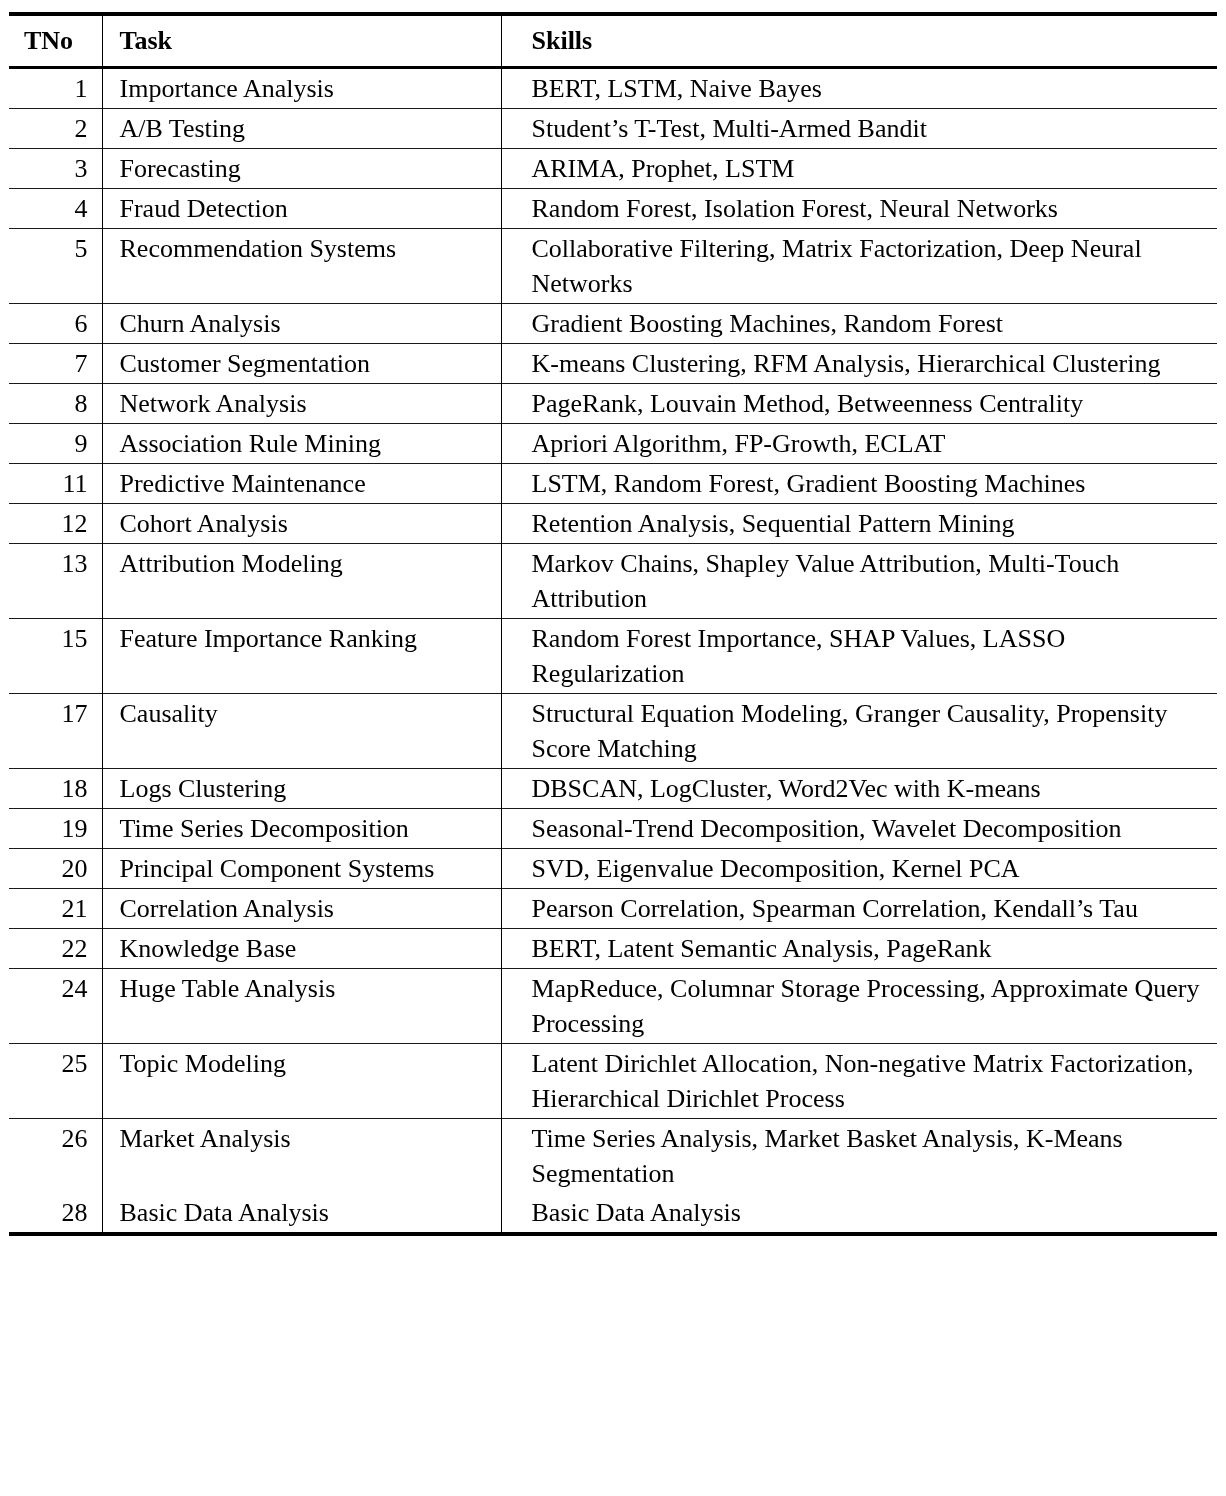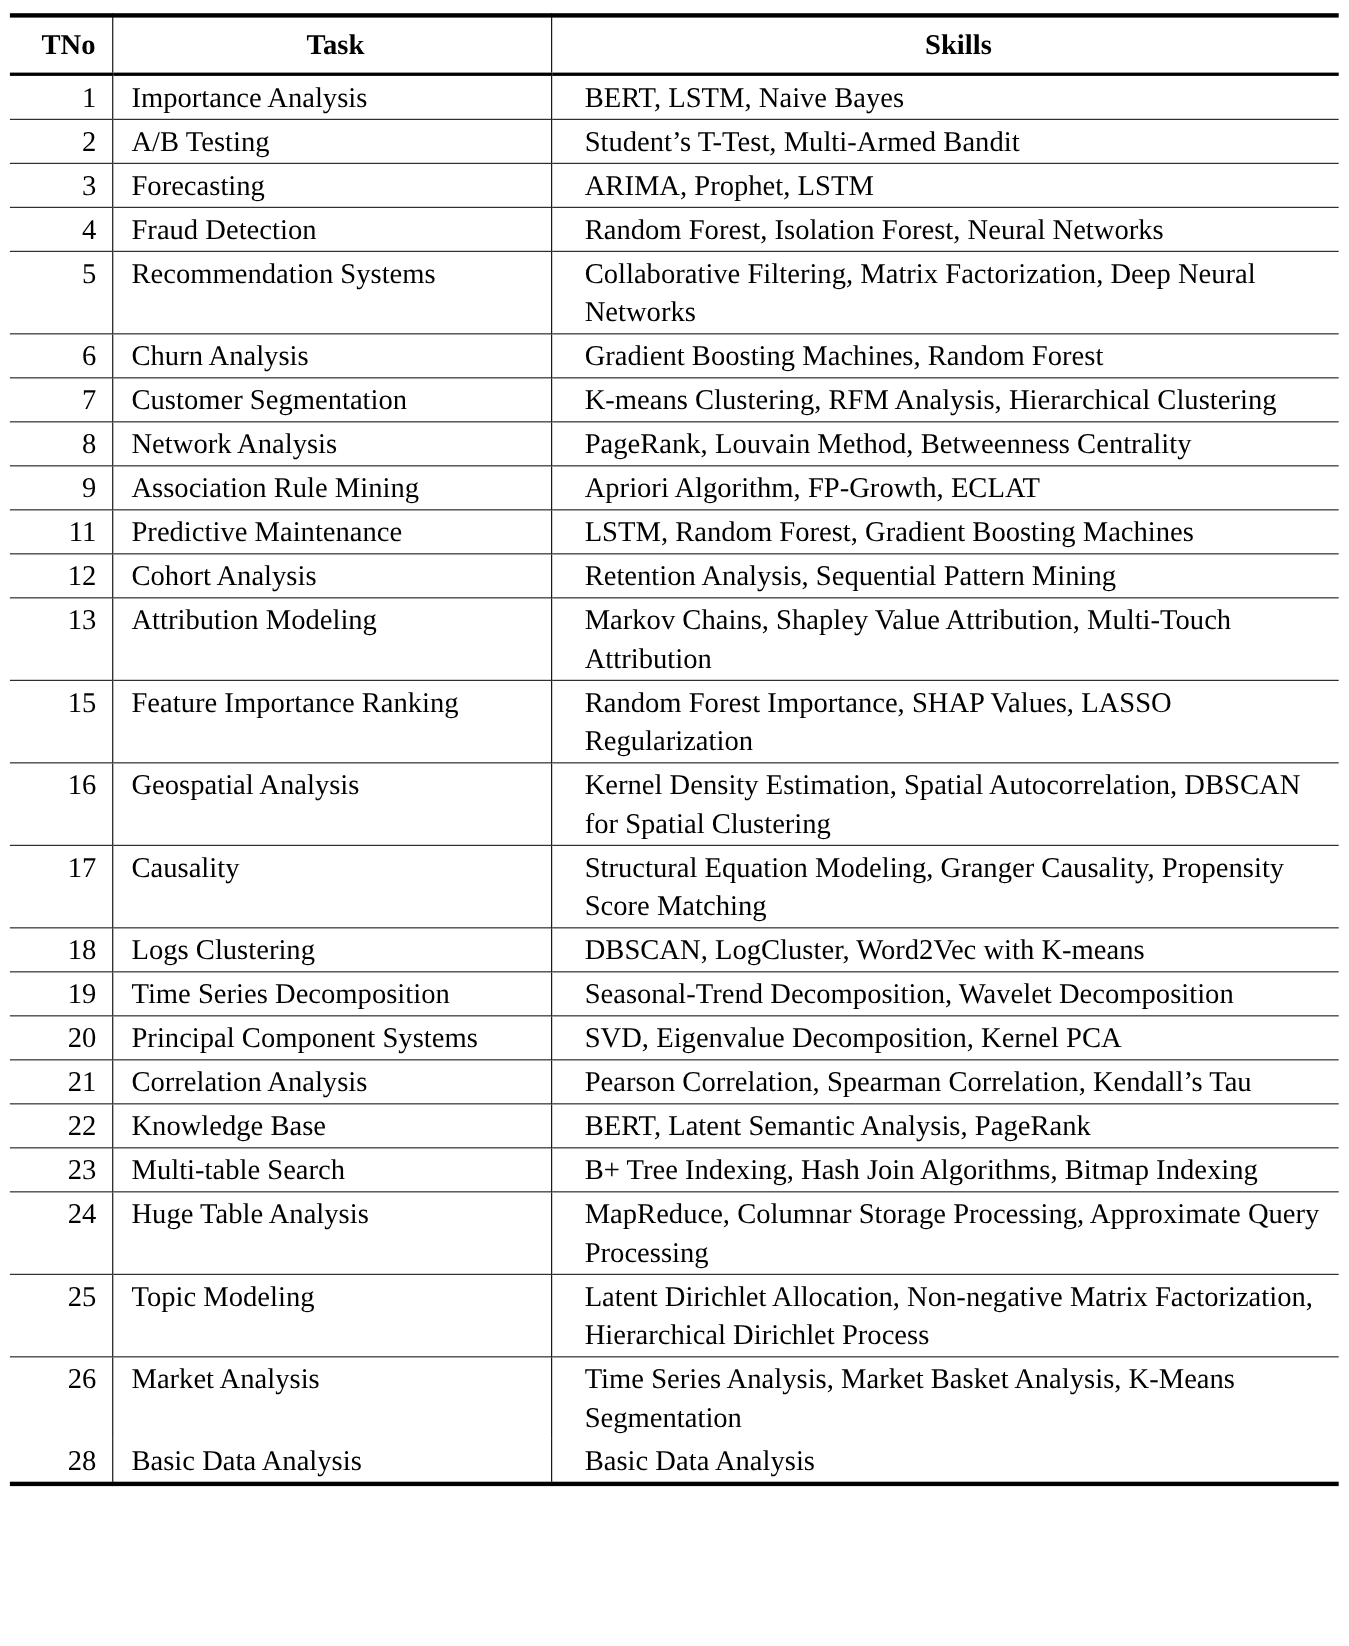--- a/index.html
+++ b/index.html
@@ -31,21 +31,21 @@
   th, td {
     font-size: 26px;
     line-height: 35px;
     vertical-align: top;
     padding-top: 2px;
     padding-bottom: 2px;
     word-wrap: break-word;
   }
   thead th {
     font-weight: bold;
-    text-align: center;
+    text-align: left;
     border-bottom: 3px solid #000;
     padding-top: 7px;
     padding-bottom: 8px;
   }
   th.h-tno { padding-left: 15px; }
   .b-task, .h-task {
     border-left: 1.5px solid #000;
     padding-left: 17px;
     padding-right: 10px;
   }
@@ -154,25 +154,20 @@
     <td class="b-skills">Markov Chains, Shapley Value Attribution, Multi-Touch Attribution</td>
   </tr>
 
 
   <tr>
     <td class="b-tno">15</td>
     <td class="b-task">Feature Importance Ranking</td>
     <td class="b-skills">Random Forest Importance, SHAP Values, LASSO Regularization</td>
   </tr>
 
-  <tr>
-    <td class="b-tno">16</td>
-    <td class="b-task">Geospatial Analysis</td>
-    <td class="b-skills">Kernel Density Estimation, Spatial Autocorrelation, DBSCAN for Spatial Clustering</td>
-  </tr>
 
   <tr>
     <td class="b-tno">17</td>
     <td class="b-task">Causality</td>
     <td class="b-skills">Structural Equation Modeling, Granger Causality, Propensity Score Matching</td>
   </tr>
 
   <tr>
     <td class="b-tno">18</td>
     <td class="b-task">Logs Clustering</td>
@@ -196,25 +191,20 @@
     <td class="b-task">Correlation Analysis</td>
     <td class="b-skills">Pearson Correlation, Spearman Correlation, Kendall’s Tau</td>
   </tr>
 
   <tr>
     <td class="b-tno">22</td>
     <td class="b-task">Knowledge Base</td>
     <td class="b-skills">BERT, Latent Semantic Analysis, PageRank</td>
   </tr>
 
-  <tr>
-    <td class="b-tno">23</td>
-    <td class="b-task">Multi-table Search</td>
-    <td class="b-skills">B+ Tree Indexing, Hash Join Algorithms, Bitmap Indexing</td>
-  </tr>
 
   <tr>
     <td class="b-tno">24</td>
     <td class="b-task">Huge Table Analysis</td>
     <td class="b-skills">MapReduce, Columnar Storage Processing, Approximate Query Processing</td>
   </tr>
 
   <tr>
     <td class="b-tno">25</td>
     <td class="b-task">Topic Modeling</td>

